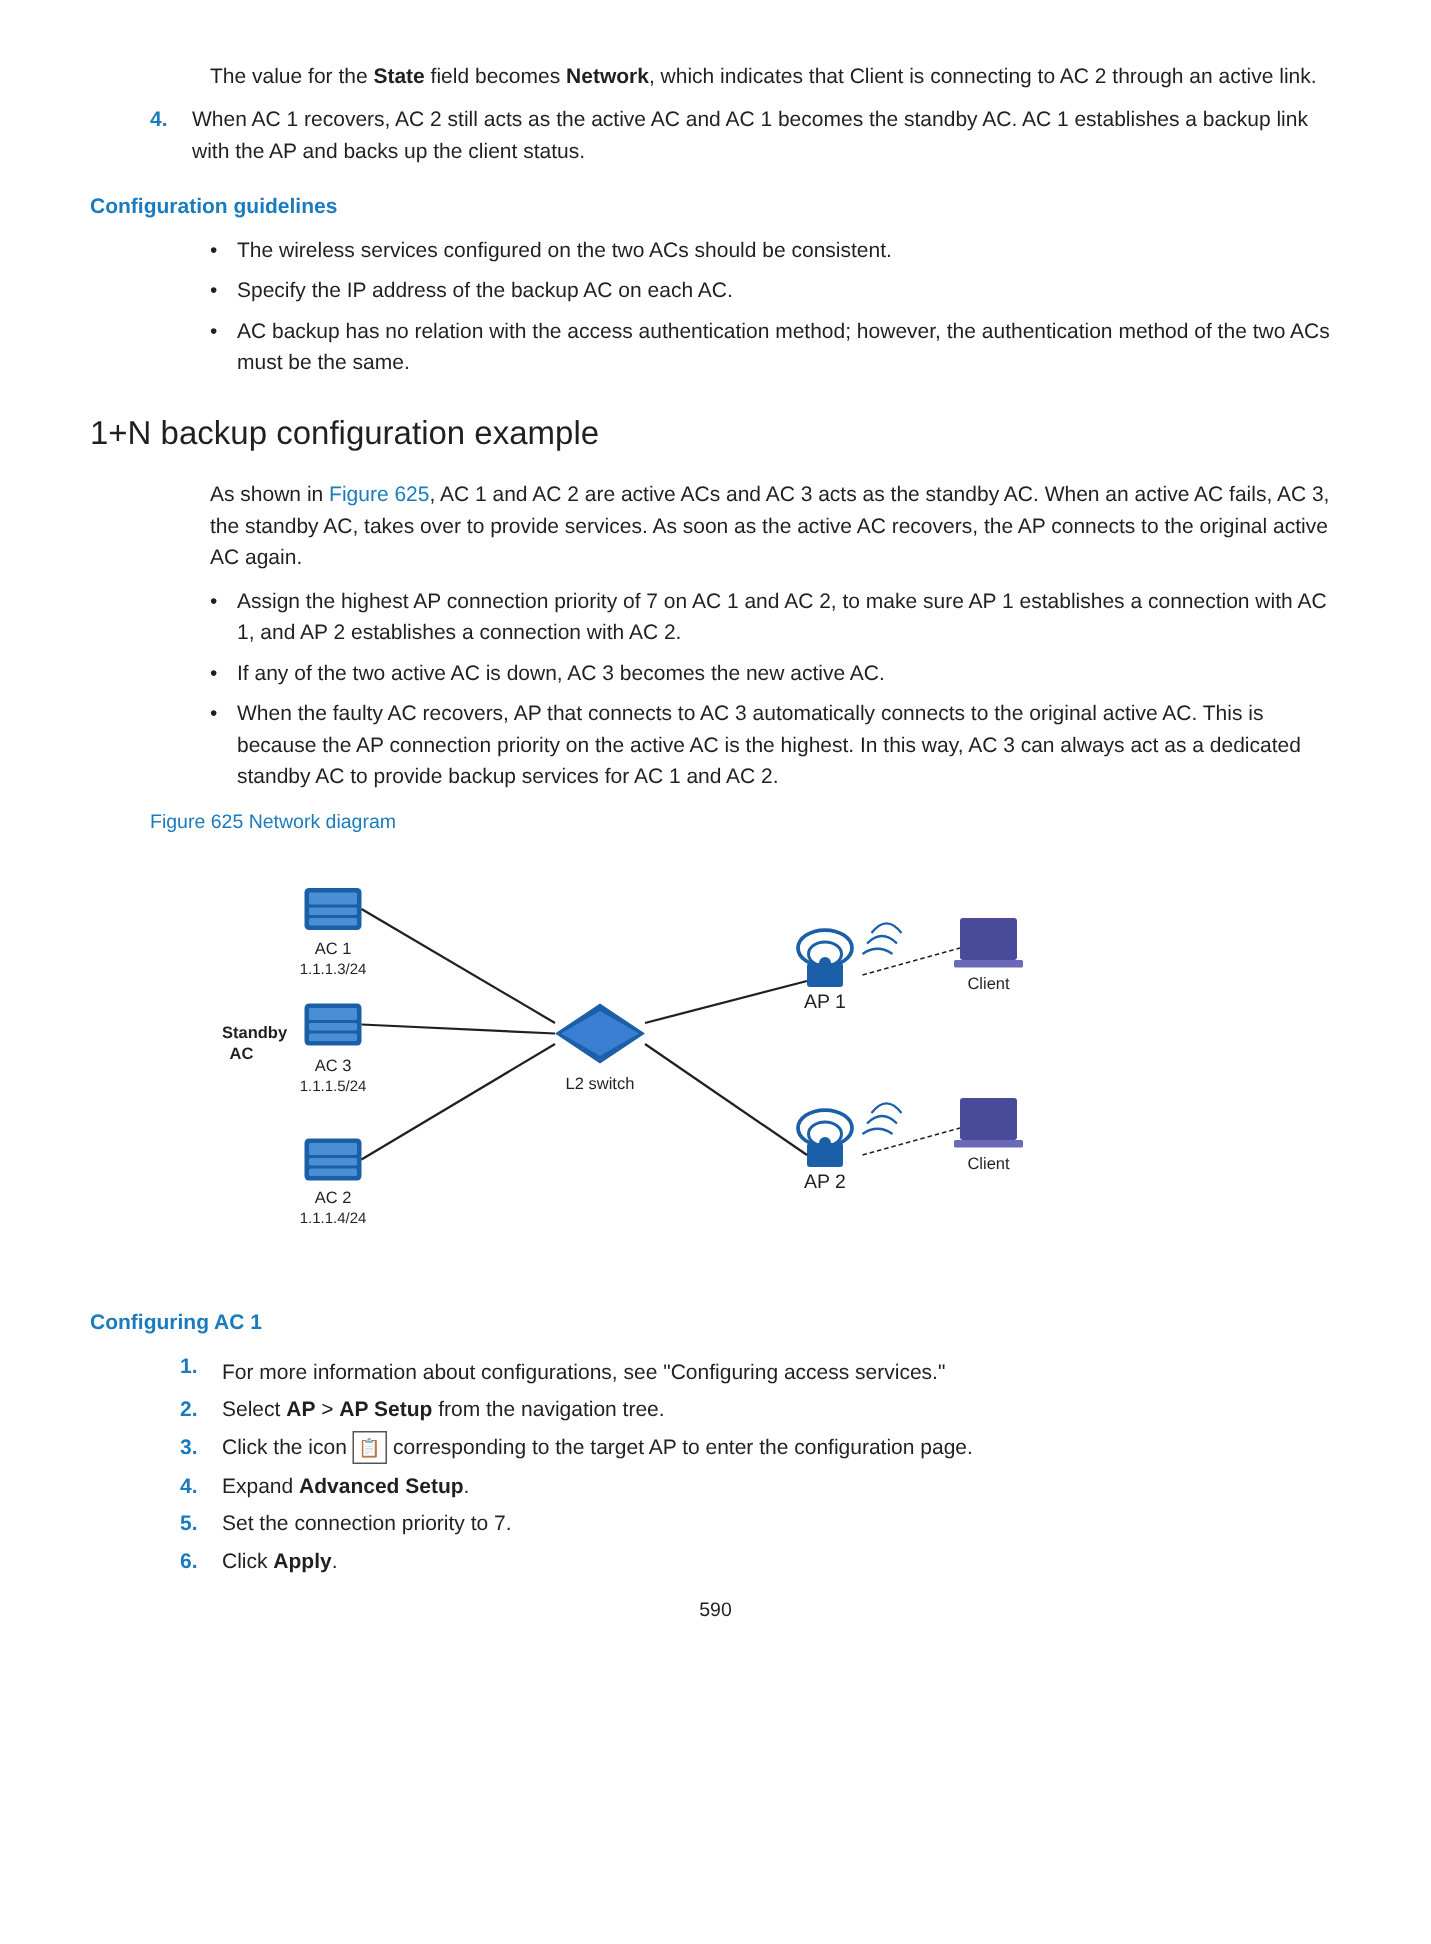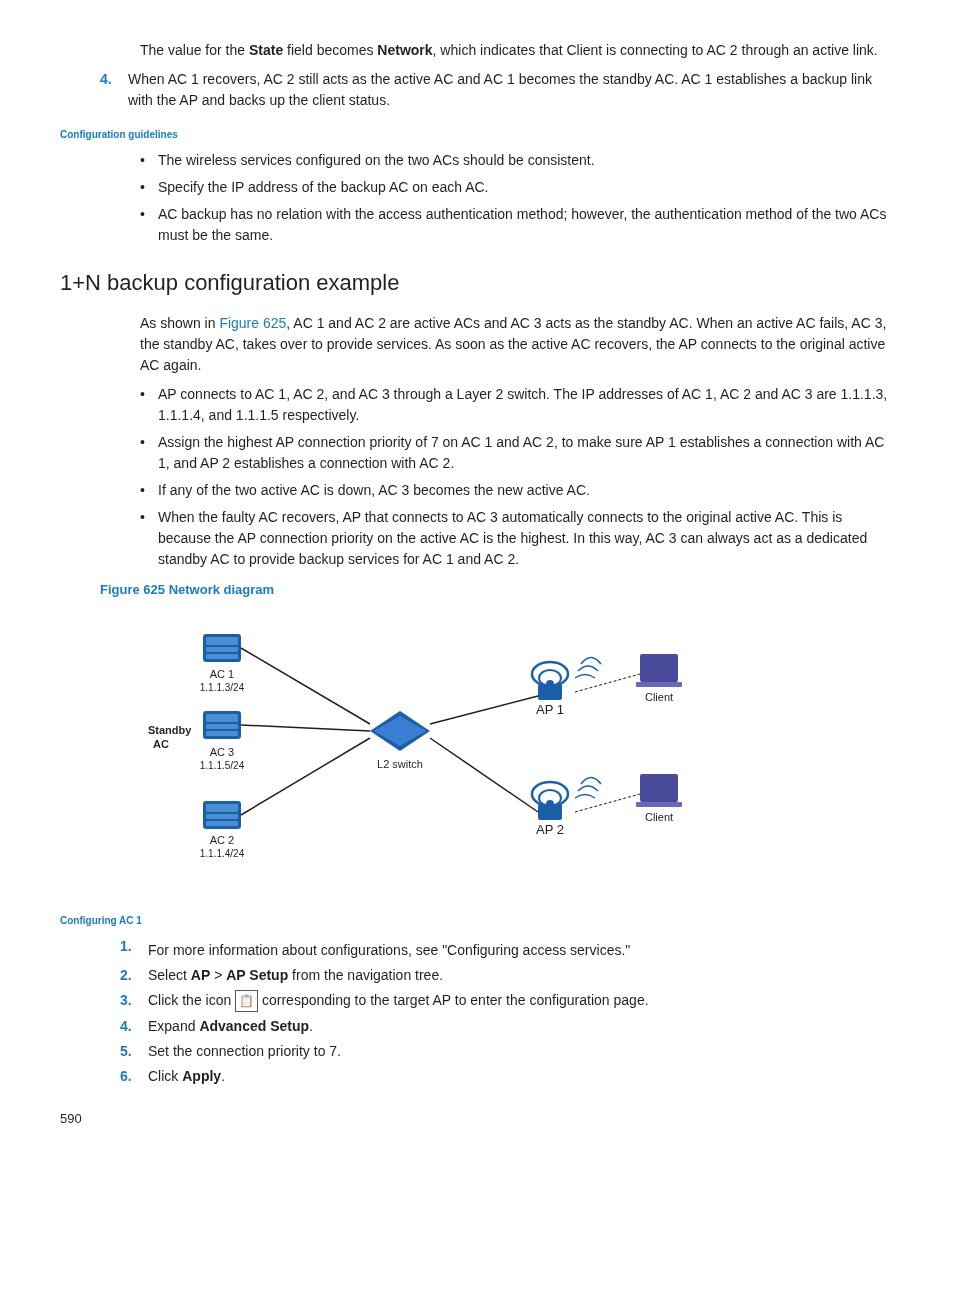--- a/index.html
+++ b/index.html
@@ -33,51 +33,52 @@
       margin-bottom: 6px;
     }
     .bullet-list li::before {
       content: "•";
       position: absolute;
       left: 0;
       color: #231f20;
     }
     .section-heading {
       color: #1a7bbf;
-      font-size: 10px;
+      font-size: 14px;
       font-weight: bold;
       margin: 16px 0 8px 0;
     }
     .main-heading {
       font-size: 22px;
       font-weight: normal;
       color: #231f20;
       margin: 20px 0 14px 0;
       border-bottom: none;
     }
     .link-text { color: #1a7bbf; }
     .diagram-container {
       margin: 16px 0 16px 60px;
       position: relative;
       width: 600px;
       height: 270px;
     }
     .diagram-label {
       color: #1a7bbf;
       font-size: 13px;
-      font-weight: bold;
+      font-weight: normal;
       margin: 10px 0 4px 0;
     }
     
     .diagram-svg {
       width: 600px;
       height: 270px;
     }
     .page-footer {
-      margin-top: 22px;
+      text-align: center;
+      margin-top: 12px;
       font-size: 13px;
     }
     p { margin-bottom: 8px; }
   </style>
 </head>
 <body>
 
 <div class="section-indent">
   <p>
     The value for the <strong>State</strong> field becomes <strong>Network</strong>, which indicates that Client is connecting to AC 2 through an active link.
@@ -100,21 +101,20 @@
 
 <h1 class="main-heading">1+N backup configuration example</h1>
 
 <div>
   <div class="section-indent">
     <p>
       As shown in <span class="link-text">Figure 625</span>, AC 1 and AC 2 are active ACs and AC 3 acts as the standby AC. When an active AC fails, AC 3, the standby AC, takes over to provide services. As soon as the active AC recovers, the AP connects to the original active AC again.
     </p>
   </div>
   <ul class="bullet-list">
-    <li>AP connects to AC 1, AC 2, and AC 3 through a Layer 2 switch. The IP addresses of AC 1, AC 2 and AC 3 are 1.1.1.3, 1.1.1.4, and 1.1.1.5 respectively.</li>
     <li>Assign the highest AP connection priority of 7 on AC 1 and AC 2, to make sure AP 1 establishes a connection with AC 1, and AP 2 establishes a connection with AC 2.</li>
     <li>If any of the two active AC is down, AC 3 becomes the new active AC.</li>
     <li>When the faulty AC recovers, AP that connects to AC 3 automatically connects to the original active AC. This is because the AP connection priority on the active AC is the highest. In this way, AC 3 can always act as a dedicated standby AC to provide backup services for AC 1 and AC 2.</li>
   </ul>
 
   <div class="diagram-label" style="margin-left: 40px;">Figure 625 Network diagram</div>
 
   <div class="diagram-container">
     <svg class="diagram-svg" viewBox="0 0 600 270">
 

